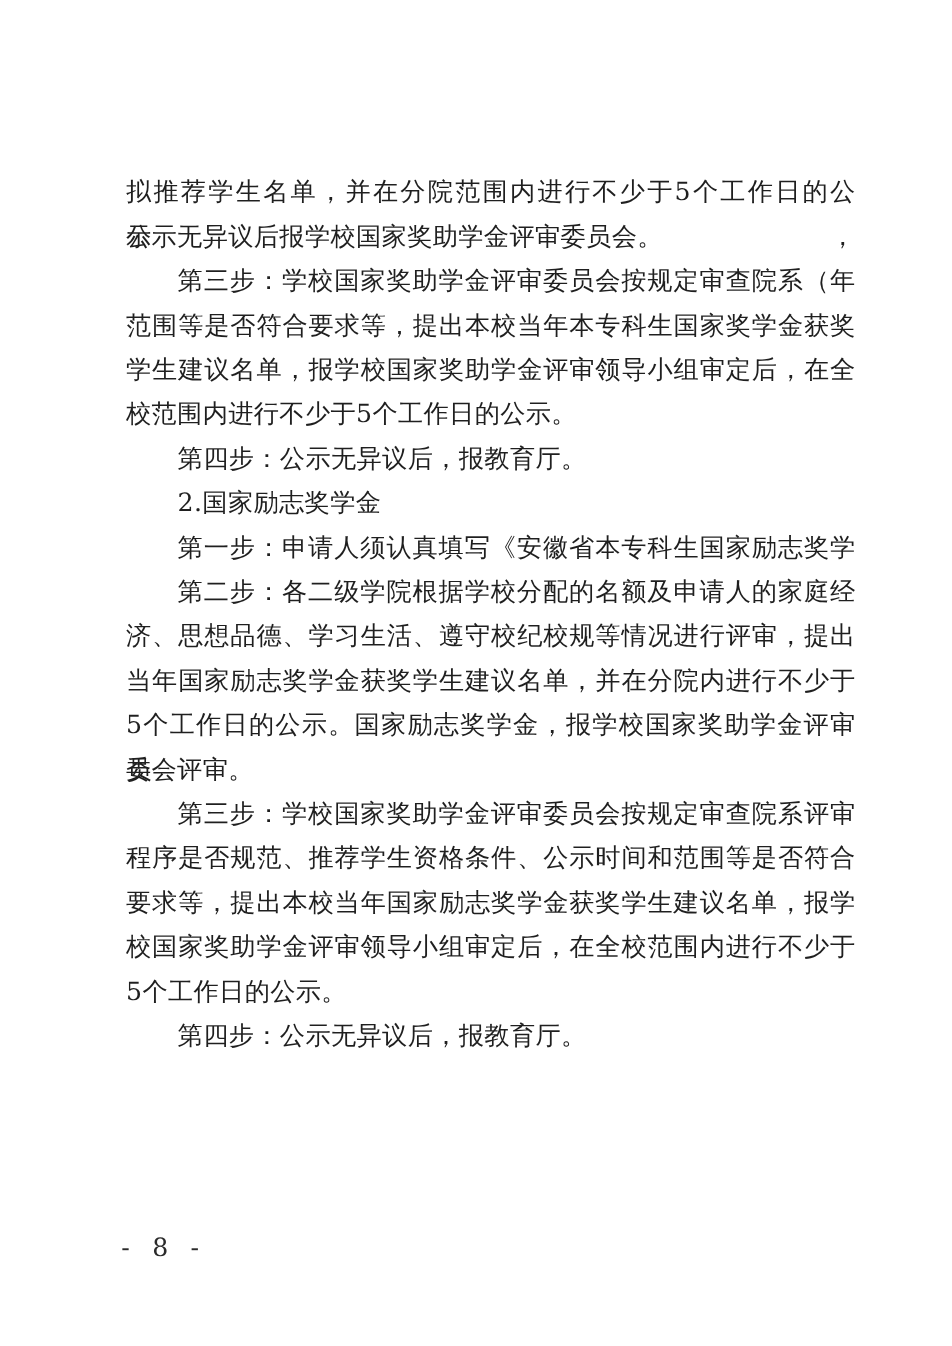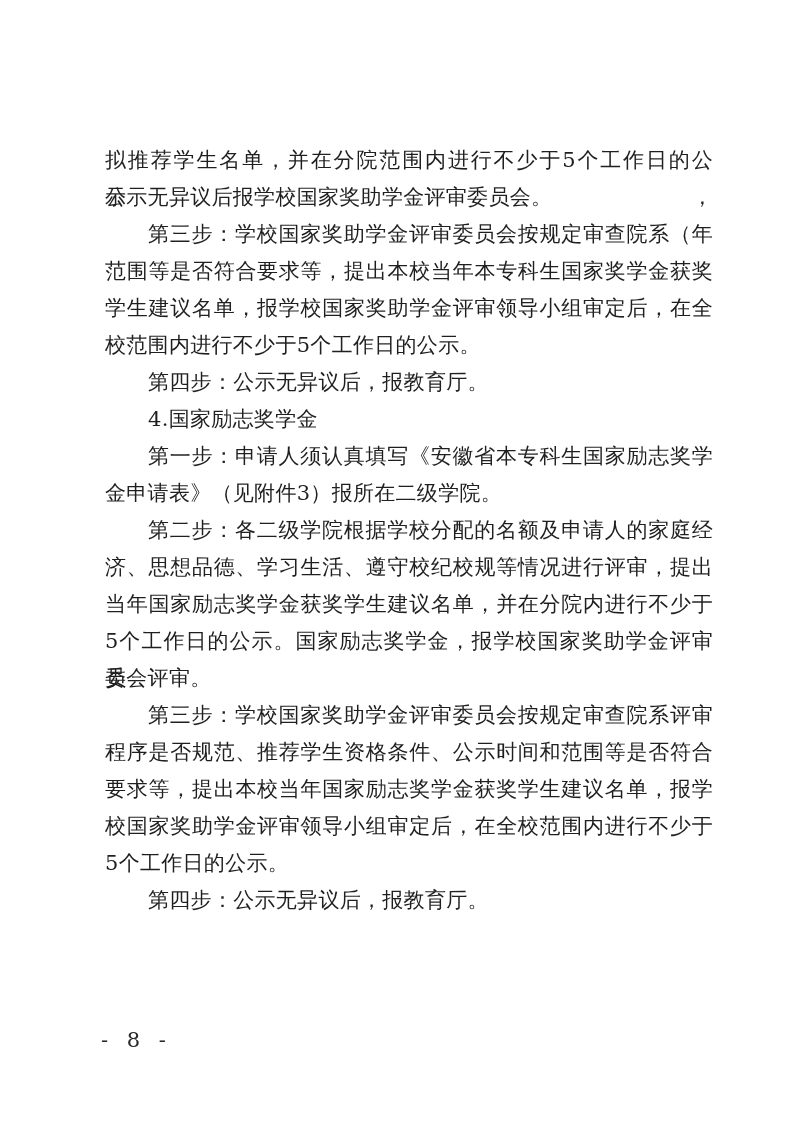--- a/index.html
+++ b/index.html
@@ -52,23 +52,22 @@
 
 <div class="page">
   <div class="textblock">
     <div class="line j">拟推荐学生名单，并在分院范围内进行不少于5个工作日的公示，</div>
     <div class="line">公示无异议后报学校国家奖助学金评审委员会。</div>
     <div class="line ind j">第三步：学校国家奖助学金评审委员会按规定审查院系（年</div>
     <div class="line j">范围等是否符合要求等，提出本校当年本专科生国家奖学金获奖</div>
     <div class="line j">学生建议名单，报学校国家奖助学金评审领导小组审定后，在全</div>
     <div class="line">校范围内进行不少于5个工作日的公示。</div>
     <div class="line ind">第四步：公示无异议后，报教育厅。</div>
-    <div class="line ind">4.国家励志奖学金</div>
+    <div class="line ind">2.国家励志奖学金</div>
     <div class="line ind j">第一步：申请人须认真填写《安徽省本专科生国家励志奖学</div>
-    <div class="line">金申请表》（见附件3）报所在二级学院。</div>
     <div class="line ind j">第二步：各二级学院根据学校分配的名额及申请人的家庭经</div>
     <div class="line j">济、思想品德、学习生活、遵守校纪校规等情况进行评审，提出</div>
     <div class="line j">当年国家励志奖学金获奖学生建议名单，并在分院内进行不少于</div>
     <div class="line j">5个工作日的公示。国家励志奖学金，报学校国家奖助学金评审委</div>
     <div class="line">员会评审。</div>
     <div class="line ind j">第三步：学校国家奖助学金评审委员会按规定审查院系评审</div>
     <div class="line j">程序是否规范、推荐学生资格条件、公示时间和范围等是否符合</div>
     <div class="line j">要求等，提出本校当年国家励志奖学金获奖学生建议名单，报学</div>
     <div class="line j">校国家奖助学金评审领导小组审定后，在全校范围内进行不少于</div>
     <div class="line">5个工作日的公示。</div>

